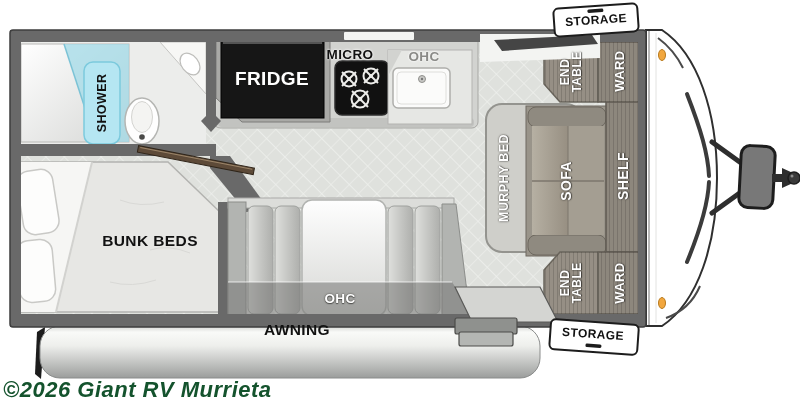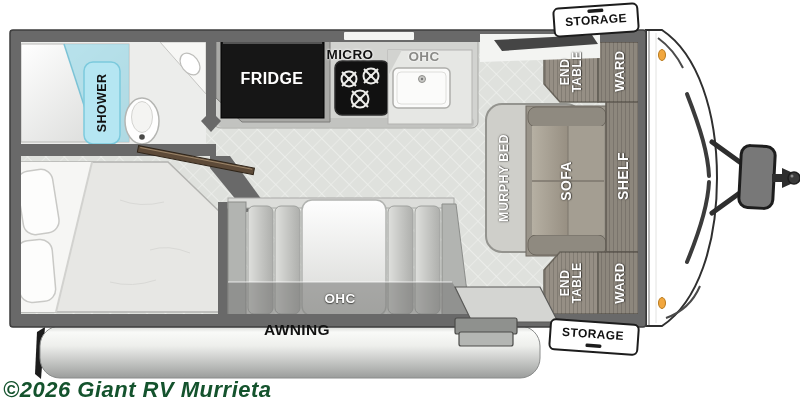--- a/index.html
+++ b/index.html
@@ -221,28 +221,29 @@
     <rect x="554" y="6" width="84" height="28" rx="5" fill="#ffffff" stroke="#1c1c1c" stroke-width="2"></rect>
     <rect x="588" y="9" width="16" height="3.5" rx="1.5" fill="#1c1c1c"></rect>
   </g>
   <g transform="rotate(4 594 338)">
     <rect x="550" y="322" width="88" height="30" rx="5" fill="#ffffff" stroke="#1c1c1c" stroke-width="2"></rect>
     <rect x="586" y="344" width="16" height="3.5" rx="1.5" fill="#1c1c1c"></rect>
   </g>
 </svg>
 
 <div class="lbl rot black" style="left:102px;top:103px;font-size:12.5px;">SHOWER</div>
-<div class="lbl white" style="left:272px;top:79px;font-size:16px;">FRIDGE</div>
+<div class="lbl white" style="left:272px;top:79px;font-size:19px;">FRIDGE</div>
 <div class="lbl black halo" style="left:350px;top:54px;font-size:13.5px;">MICRO</div>
 <div class="lbl gray halo" style="left:424px;top:56px;font-size:13.5px;">OHC</div>
 <div class="lbl black" style="left:596px;top:20px;font-size:12px;transform:translate(-50%,-50%) rotate(-4deg);">STORAGE</div>
 <div class="lbl rot two white" style="left:571px;top:72px;font-size:12px;">END TABLE</div>
 <div class="lbl rot white" style="left:619px;top:71px;font-size:13px;">WARD</div>
 <div class="lbl rot white" style="left:504px;top:178px;font-size:12.5px;">MURPHY BED</div>
 <div class="lbl rot white" style="left:566px;top:181px;font-size:14px;">SOFA</div>
 <div class="lbl rot white" style="left:623px;top:176px;font-size:14px;">SHELF</div>
+<div class="lbl black" style="left:150px;top:241px;font-size:15.5px;">BUNK BEDS</div>
 <div class="lbl white" style="left:340px;top:298px;font-size:13.5px;">OHC</div>
 <div class="lbl black" style="left:297px;top:330px;font-size:15.5px;">AWNING</div>
 <div class="lbl rot two white" style="left:571px;top:283px;font-size:12px;">END TABLE</div>
 <div class="lbl rot white" style="left:619px;top:283px;font-size:13px;">WARD</div>
 <div class="lbl black" style="left:593px;top:334px;font-size:12px;transform:translate(-50%,-50%) rotate(4deg);">STORAGE</div>
 <div class="watermark">©2026 Giant RV Murrieta</div>
 </div>
 
 </body></html>

